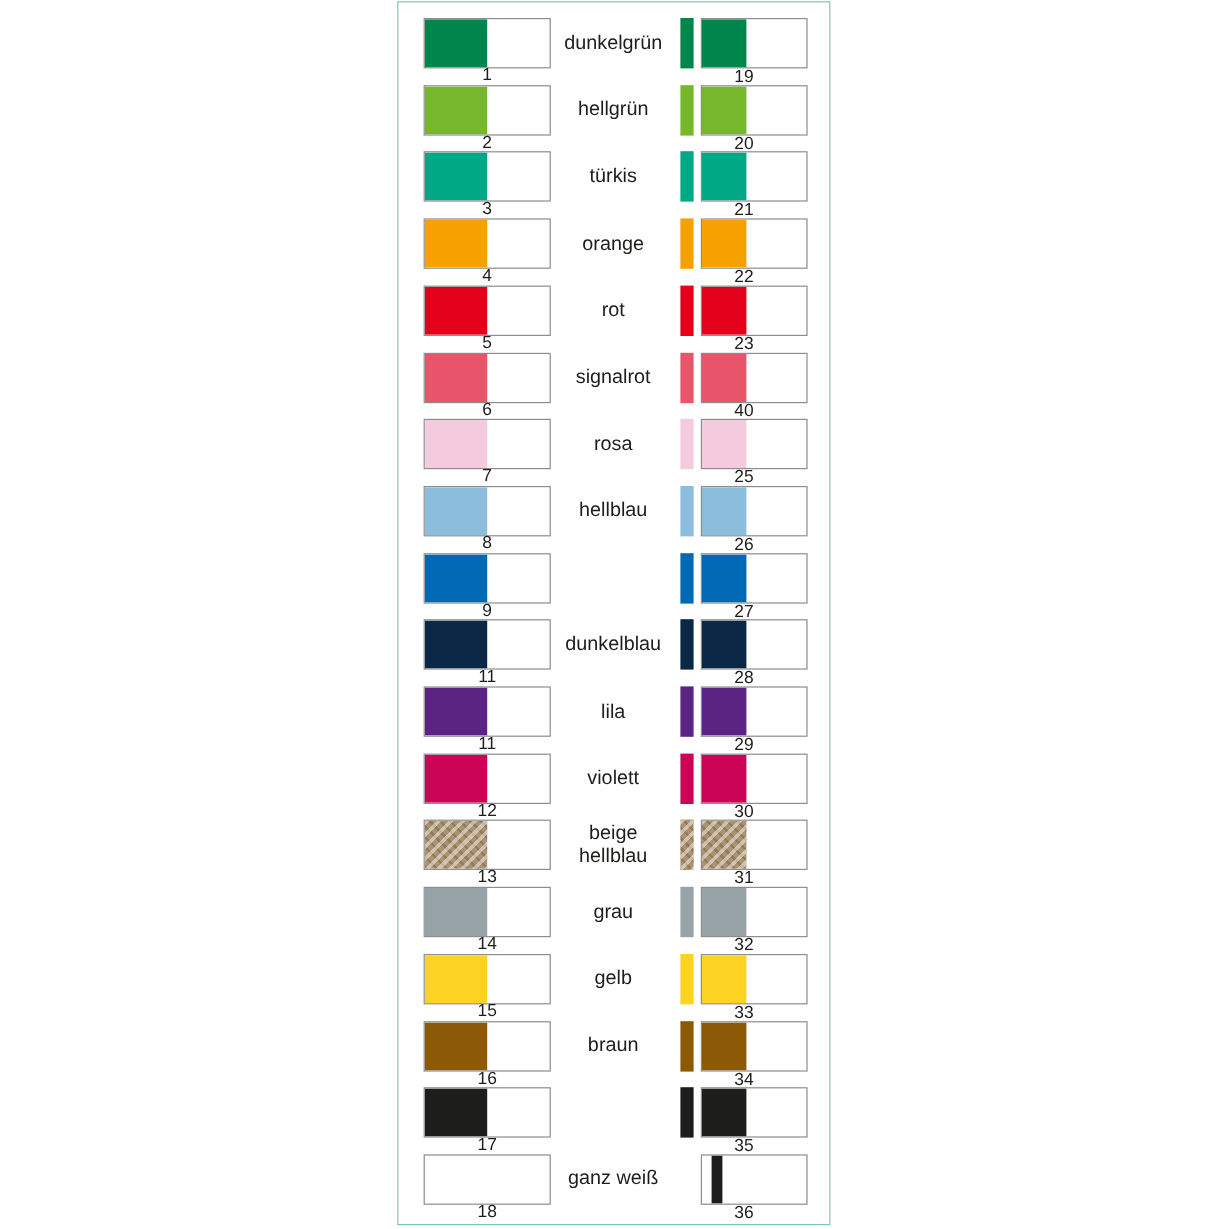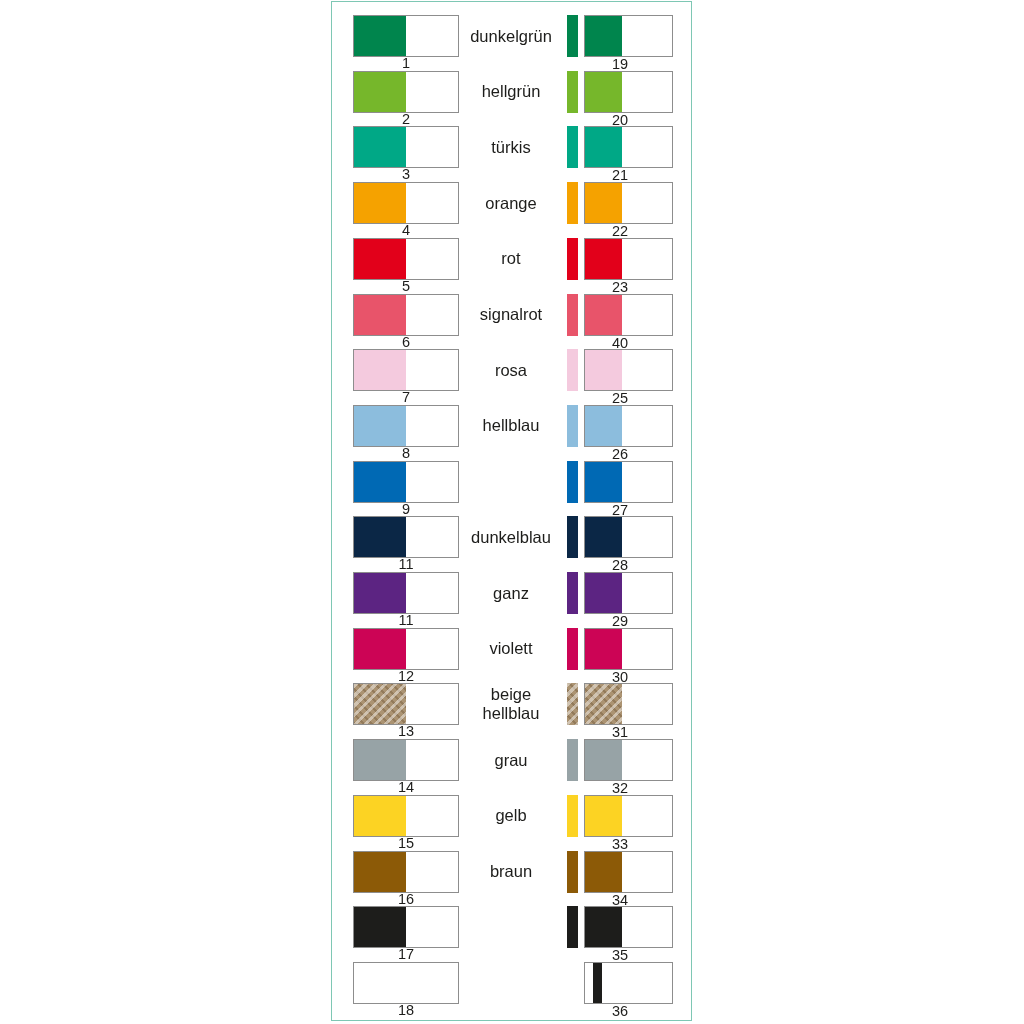--- a/index.html
+++ b/index.html
@@ -335,21 +335,21 @@
         </div>
         <div class="row-number-right">28</div>
       </div>
       <div class="color-row" style="top: 559px;">
         <div class="left-cell">
           <div class="box">
             <div class="box-fill" style="background: rgb(92, 36, 130);"></div>
           </div>
         </div>
         <div class="row-number">11</div>
-        <div class="row-label">ganz</div>
+        <div class="row-label">lila</div>
         <div class="right-cell">
           <div class="mini-bar" style="background: rgb(92, 36, 130);"></div>
           <div class="right-box">
             <div class="box-fill" style="background: rgb(92, 36, 130);"></div>
           </div>
         </div>
         <div class="row-number-right">29</div>
       </div>
       <div class="color-row" style="top: 614.7px;">
         <div class="left-cell">
@@ -445,20 +445,21 @@
             <div class="box-fill" style="background: rgb(29, 29, 27);"></div>
           </div>
         </div>
         <div class="row-number-right">35</div>
       </div>
       <div class="color-row" style="top: 948.9px;">
         <div class="left-cell">
           <div class="box"></div>
         </div>
         <div class="row-number">18</div>
+        <div class="row-label">ganz weiß</div>
         <div class="right-cell">
           <div class="right-box">
             <div class="inner-stripe" style="background: rgb(29, 29, 27);"></div>
           </div>
         </div>
         <div class="row-number-right">36</div>
       </div>
     </div>
 </div>
 

